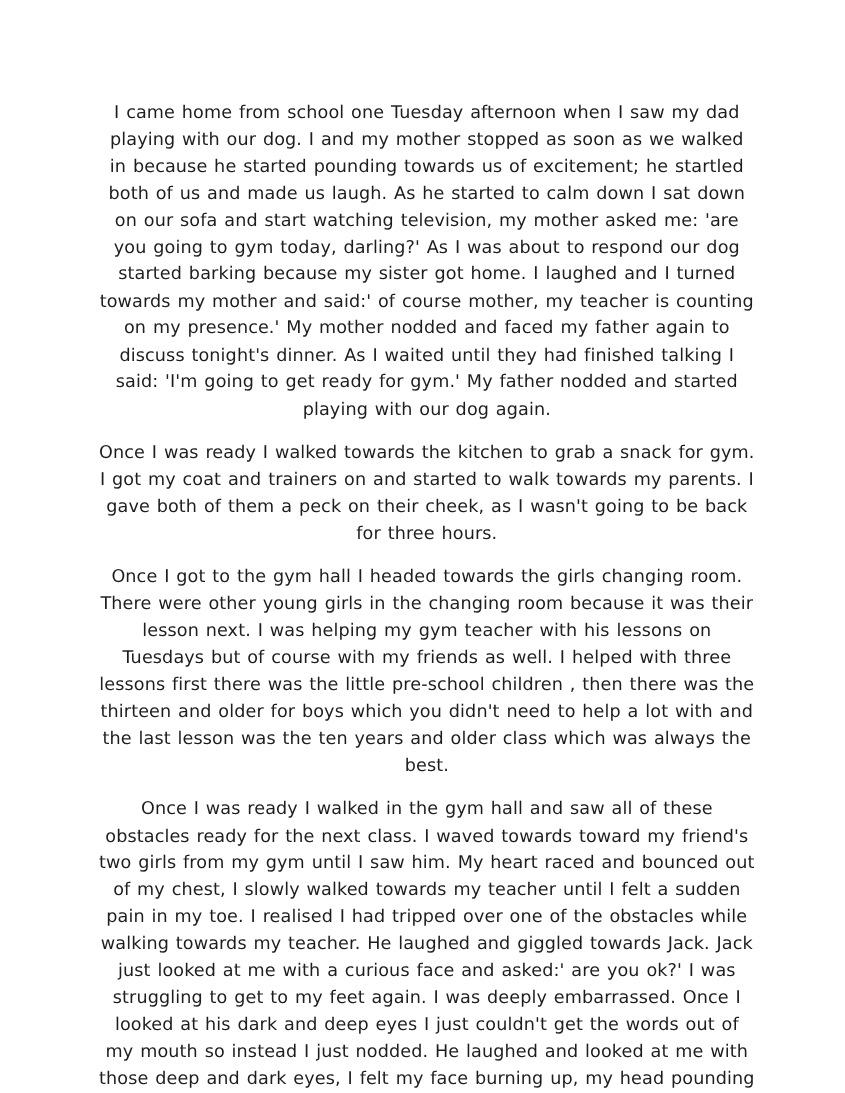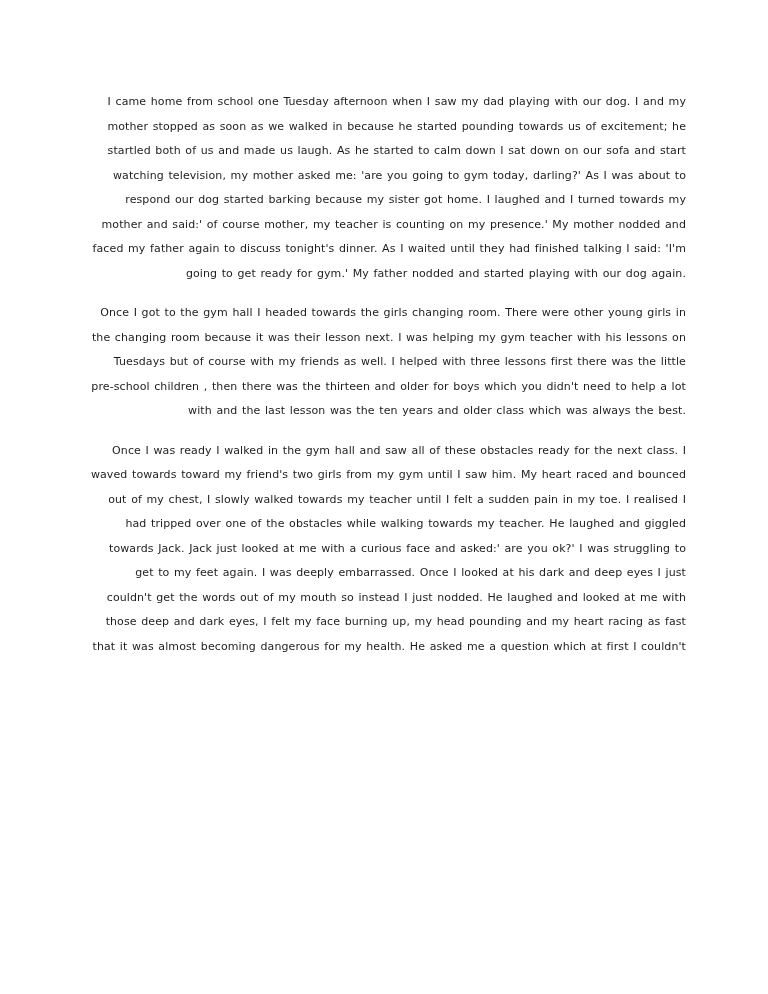--- a/index.html
+++ b/index.html
@@ -17,29 +17,30 @@
   }
   .content {
     position: absolute;
     top: 90px;
     left: 90px;
     width: 596px;
     color: #1d1d1f;
   }
   .content p {
     margin: 0 0 15px 0;
-    font-size: 11px;
+    font-size: 16px;
     line-height: 24.5px;
     letter-spacing: 0.1px;
     word-spacing: 1px;
-    text-align: right;
+    text-align: center;
   }
 </style>
 </head>
 <body>
 
 <div class="page">
   <div class="content">
     <p>I came home from school one Tuesday afternoon when I saw my dad playing with our dog. I and my mother stopped as soon as we walked in because he started pounding towards us of excitement; he startled both of us and made us laugh. As he started to calm down I sat down on our sofa and start watching television, my mother asked me: 'are you going to gym today, darling?' As I was about to respond our dog started barking because my sister got home. I laughed and I turned towards my mother and said:' of course mother, my teacher is counting on my presence.'  My mother nodded and faced my father again to discuss tonight's dinner. As I waited until they had finished talking I said: 'I'm going to get ready for gym.' My father nodded and started playing with our dog again.</p>
+    <p>Once I was ready I walked towards the kitchen to grab a snack for gym. I got my coat and trainers on and started to walk towards my parents. I gave both of them a peck on their cheek, as I wasn't going to be back for three hours.</p>
     <p>Once I got to the gym hall I headed towards the girls changing room. There were other young girls in the changing room because it was their lesson next. I was helping my gym teacher with his lessons on Tuesdays but of course with my friends as well. I helped with three lessons first there was the little pre-school children , then there was the thirteen and older for boys which you didn't need to help a lot with and the last lesson was the ten years and older class which was always the best.</p>
     <p>Once I was ready I walked in the gym hall and saw all of these obstacles ready for the next class. I waved towards toward my friend's two girls from my gym until I saw him.  My heart raced and bounced out of my chest, I slowly walked towards my teacher until I felt a sudden pain in my toe. I realised I had tripped over one of the obstacles while walking towards my teacher. He laughed and giggled towards Jack. Jack just looked at me with a curious face and asked:' are you ok?' I was struggling to get to my feet again. I was deeply embarrassed. Once I looked at his dark and deep eyes I just couldn't get the words out of my mouth so instead I just nodded. He laughed and looked at me with those deep and dark eyes, I felt my face burning up, my head pounding and my heart racing as fast that it was almost becoming dangerous for my health. He asked me a question which at first I couldn't</p>
   </div>
 </div>
 
 </body></html>

